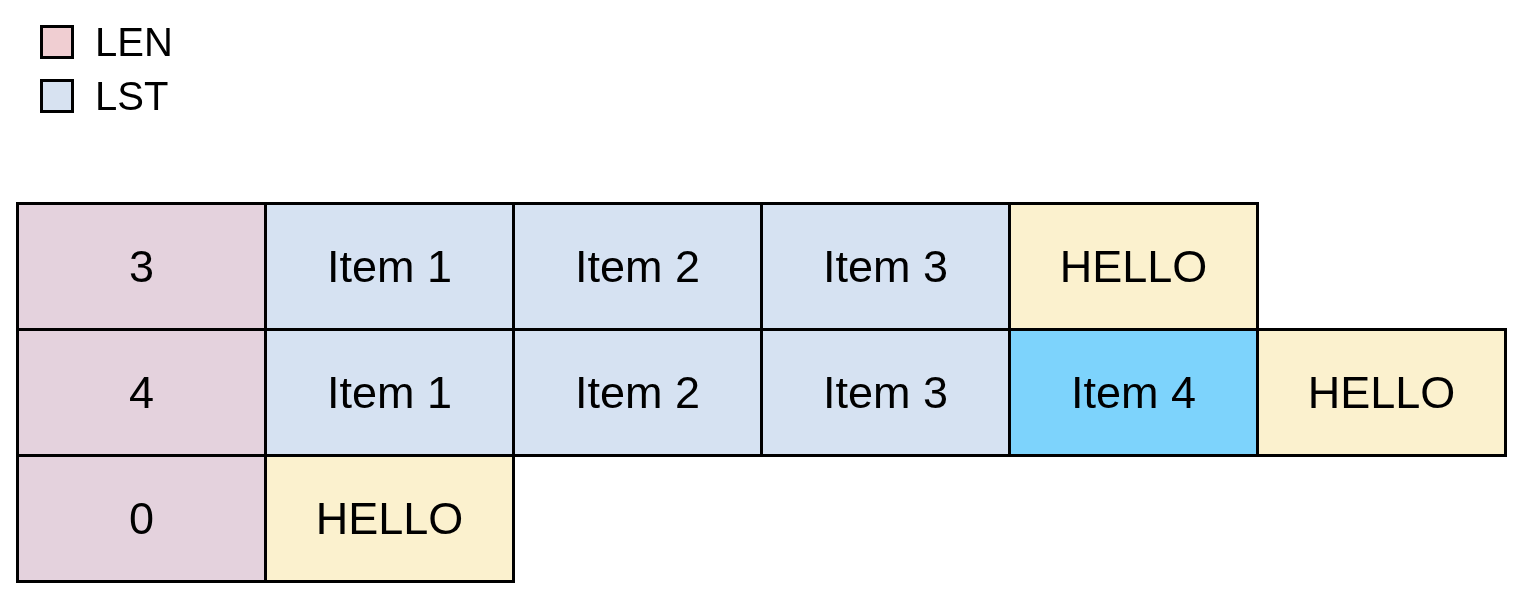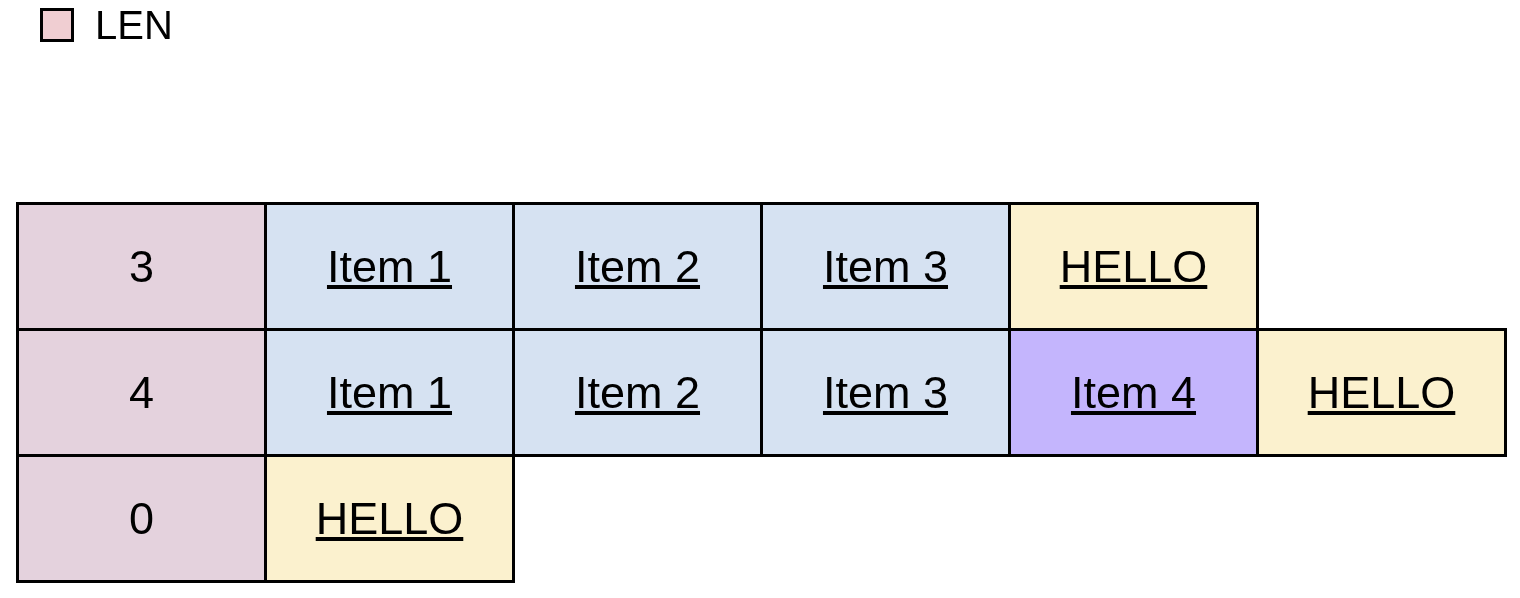--- a/index.html
+++ b/index.html
@@ -13,21 +13,21 @@
     width: 1520px;
     height: 598px;
     background: #ffffff;
     overflow: hidden;
   }
 
   
   .legend {
     position: absolute;
     left: 40px;
-    top: 8px;
+    top: 25px;
     display: flex;
     flex-direction: column;
     gap: 20px;
   }
   .legend-item {
     display: flex;
     align-items: center;
     gap: 21px;
     height: 34px;
   }
@@ -65,49 +65,52 @@
     display: flex;
     align-items: center;
     justify-content: center;
     font-size: 45px;
     color: #000000;
     white-space: nowrap;
     flex: 0 0 auto;
   }
   .cell + .cell {
     margin-left: -3px;
-    text-decoration: underline;
   }
 </style>
 </head>
 <body>
 
 <div class="canvas">
 
   <div class="legend">
     <div class="legend-item">
       <span class="swatch" style="background-color: rgb(240, 206, 210);"></span>
       <span class="legend-label">LEN</span>
+    </div>
+    <div class="legend-item">
+      <span class="swatch" style="background-color: rgb(215, 226, 241);"></span>
+      <span class="legend-label">LST</span>
     </div>
   </div>
 
   <div class="table">
       <div class="row">
         <div class="cell" style="background-color: rgb(228, 210, 221); border-color: rgb(0, 0, 0); color: rgb(0, 0, 0);">3</div>
         <div class="cell" style="background-color: rgb(214, 226, 242); border-color: rgb(0, 0, 0); color: rgb(0, 0, 0);">Item 1</div>
         <div class="cell" style="background-color: rgb(214, 226, 242); border-color: rgb(0, 0, 0); color: rgb(0, 0, 0);">Item 2</div>
         <div class="cell" style="background-color: rgb(214, 226, 242); border-color: rgb(0, 0, 0); color: rgb(0, 0, 0);">Item 3</div>
         <div class="cell" style="background-color: rgb(251, 241, 206); border-color: rgb(0, 0, 0); color: rgb(0, 0, 0);">HELLO</div>
       </div>
       <div class="row">
         <div class="cell" style="background-color: rgb(228, 210, 221); border-color: rgb(0, 0, 0); color: rgb(0, 0, 0);">4</div>
         <div class="cell" style="background-color: rgb(214, 226, 242); border-color: rgb(0, 0, 0); color: rgb(0, 0, 0);">Item 1</div>
         <div class="cell" style="background-color: rgb(214, 226, 242); border-color: rgb(0, 0, 0); color: rgb(0, 0, 0);">Item 2</div>
         <div class="cell" style="background-color: rgb(214, 226, 242); border-color: rgb(0, 0, 0); color: rgb(0, 0, 0);">Item 3</div>
-        <div class="cell" style="background-color: #c4b5fd; border-color: rgb(0, 0, 0); color: rgb(0, 0, 0);">Item 4</div>
+        <div class="cell" style="background-color: #7dd3fc; border-color: rgb(0, 0, 0); color: rgb(0, 0, 0);">Item 4</div>
         <div class="cell" style="background-color: rgb(251, 241, 206); border-color: rgb(0, 0, 0); color: rgb(0, 0, 0);">HELLO</div>
       </div>
       <div class="row">
         <div class="cell" style="background-color: rgb(228, 210, 221); border-color: rgb(0, 0, 0); color: rgb(0, 0, 0);">0</div>
         <div class="cell" style="background-color: rgb(251, 241, 206); border-color: rgb(0, 0, 0); color: rgb(0, 0, 0);">HELLO</div>
       </div>
     </div>
 
 </div>
 

